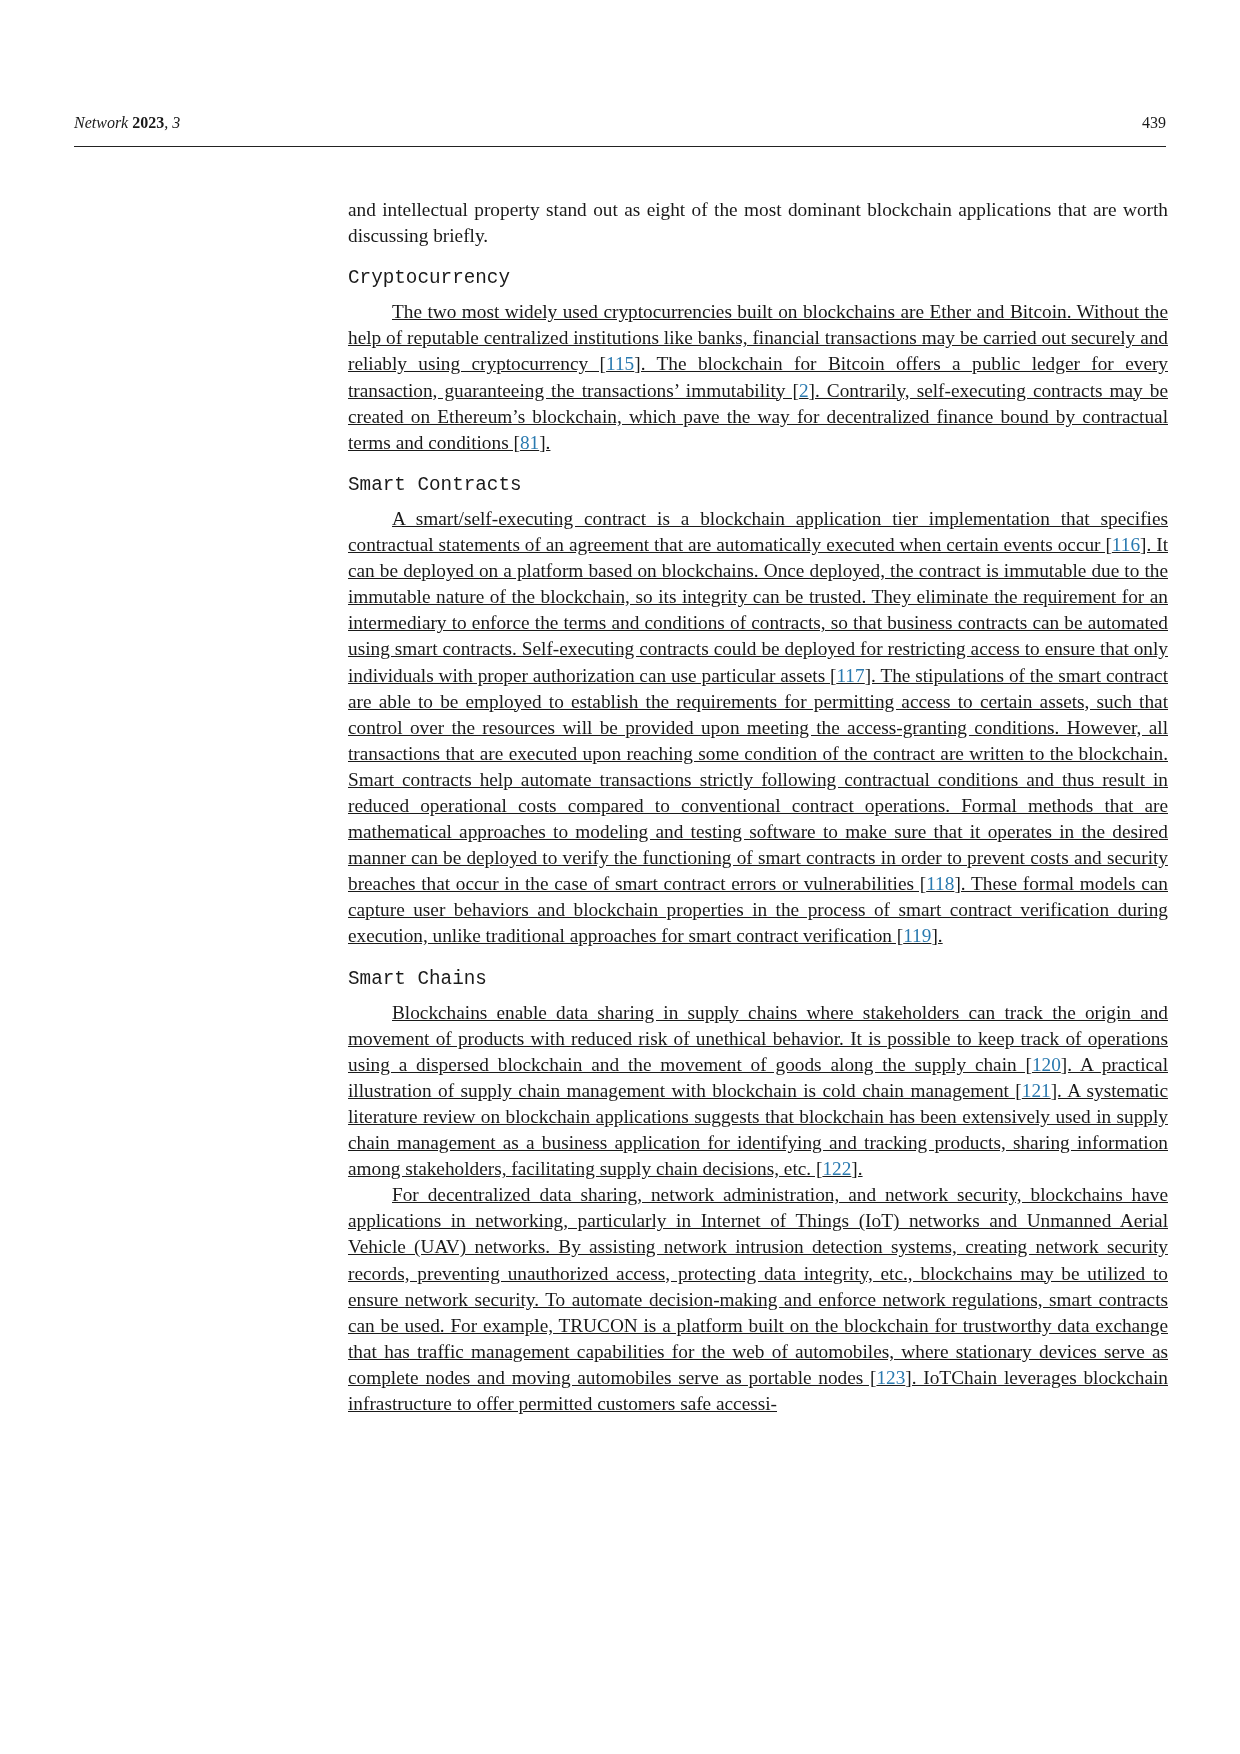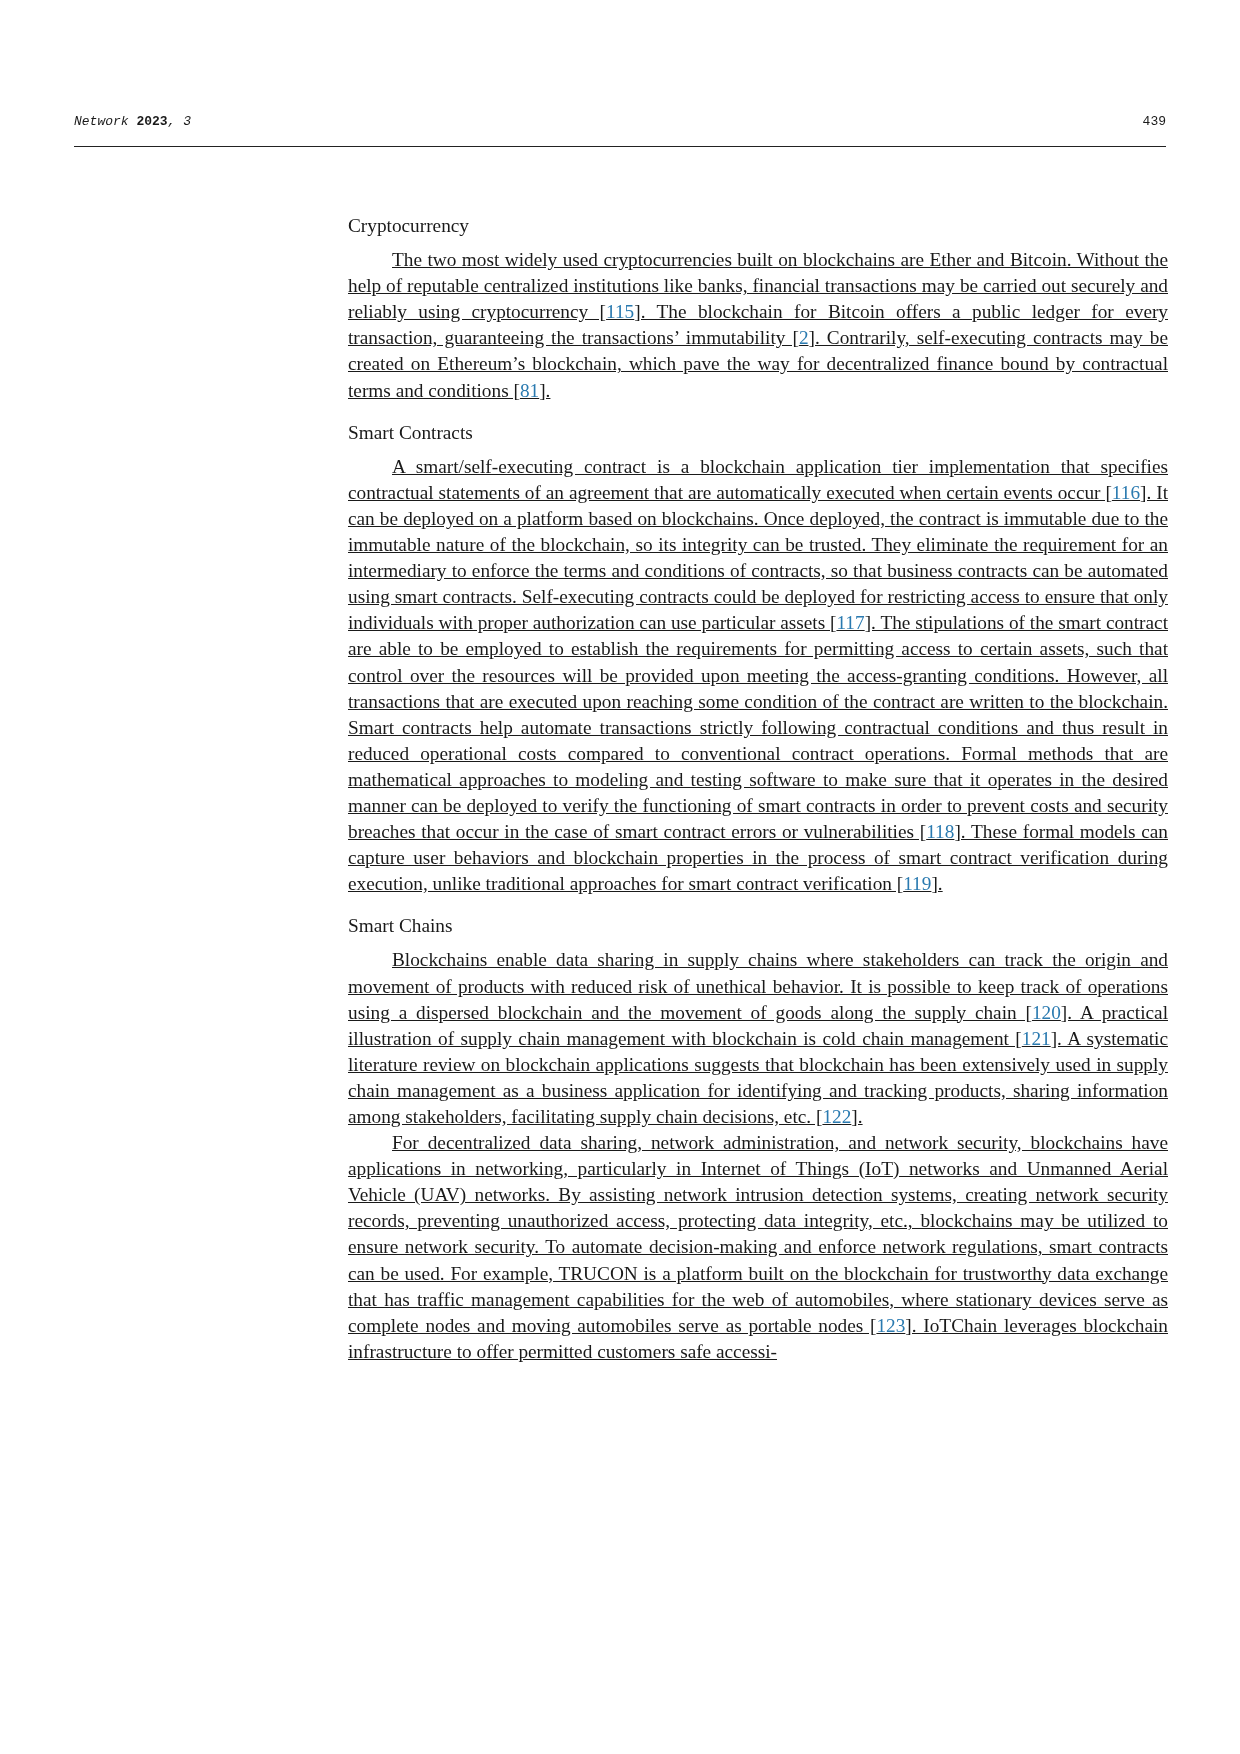--- a/index.html
+++ b/index.html
@@ -1,42 +1,43 @@
 <!DOCTYPE html>
 <html><head>
 <meta charset="utf-8">
 <style>
   html, body { margin: 0; padding: 0; background: #ffffff; }
   body { width: 1240px; height: 1754px; position: relative; overflow: hidden;
          font-family: "Liberation Serif", "DejaVu Serif", serif; color: #1a1a1a; }
   .header { position: absolute; left: 74px; right: 74px; top: 114px; height: 22px;
-            font-size: 13px; font-family: Liberation Mono, monospace; }
+            font-size: 16px; }
   .journal { position: absolute; left: 0; top: 0; }
   .journal i { font-style: italic; }
   .journal b { font-weight: bold; }
   .pagenum { position: absolute; right: 0; top: 0; }
   .rule { position: absolute; left: 74px; right: 74px; top: 146px; height: 0;
           border-top: 1.3px solid #222; }
   .main { position: absolute; left: 348px; width: 820px; top: 197px;
           font-size: 19.3px; line-height: 26.1px; }
   .main p { margin: 0; text-align: justify; }
   .indent { text-indent: 44px; text-decoration: underline; }
-  .subhead { margin-top: 16px !important; margin-bottom: 8px !important; text-align: left !important; }
+  .subhead { margin-top: 16px !important; margin-bottom: 8px !important; text-align: left !important; font-family: Liberation Mono, monospace; }
   .cite { color: #2a7ab0; }
 </style>
 </head>
 <body>
 
 <div class="header">
   <span class="journal"><i>Network</i> <b>2023</b><i>, 3</i></span>
   <span class="pagenum">439</span>
 </div>
 <div class="rule"></div>
 
 <div class="main">
+  <p>and intellectual property stand out as eight of the most dominant blockchain applications that are worth discussing briefly.</p>
   <div id="sections">
       <p class="subhead">Cryptocurrency</p>
       <p class="indent">The two most widely used cryptocurrencies built on blockchains are Ether and Bitcoin. Without the help of reputable centralized institutions like banks, financial transactions may be carried out securely and reliably using cryptocurrency [<span class="cite" style="color: rgb(42, 122, 176);">115</span>]. The blockchain for Bitcoin offers a public ledger for every transaction, guaranteeing the transactions’ immutability [<span class="cite" style="color: rgb(42, 122, 176);">2</span>]. Contrarily, self-executing contracts may be created on Ethereum’s blockchain, which pave the way for decentralized finance bound by contractual terms and conditions [<span class="cite" style="color: rgb(42, 122, 176);">81</span>].</p>
       <p class="subhead">Smart Contracts</p>
       <p class="indent">A smart/self-executing contract is a blockchain application tier implementation that specifies contractual statements of an agreement that are automatically executed when certain events occur [<span class="cite" style="color: rgb(42, 122, 176);">116</span>]. It can be deployed on a platform based on blockchains. Once deployed, the contract is immutable due to the immutable nature of the blockchain, so its integrity can be trusted. They eliminate the requirement for an intermediary to enforce the terms and conditions of contracts, so that business contracts can be automated using smart contracts. Self-executing contracts could be deployed for restricting access to ensure that only individuals with proper authorization can use particular assets [<span class="cite" style="color: rgb(42, 122, 176);">117</span>]. The stipulations of the smart contract are able to be employed to establish the requirements for permitting access to certain assets, such that control over the resources will be provided upon meeting the access-granting conditions. However, all transactions that are executed upon reaching some condition of the contract are written to the blockchain. Smart contracts help automate transactions strictly following contractual conditions and thus result in reduced operational costs compared to conventional contract operations. Formal methods that are mathematical approaches to modeling and testing software to make sure that it operates in the desired manner can be deployed to verify the functioning of smart contracts in order to prevent costs and security breaches that occur in the case of smart contract errors or vulnerabilities [<span class="cite" style="color: rgb(42, 122, 176);">118</span>]. These formal models can capture user behaviors and blockchain properties in the process of smart contract verification during execution, unlike traditional approaches for smart contract verification [<span class="cite" style="color: rgb(42, 122, 176);">119</span>].</p>
       <p class="subhead">Smart Chains</p>
       <p class="indent">Blockchains enable data sharing in supply chains where stakeholders can track the origin and movement of products with reduced risk of unethical behavior. It is possible to keep track of operations using a dispersed blockchain and the movement of goods along the supply chain [<span class="cite" style="color: rgb(42, 122, 176);">120</span>]. A practical illustration of supply chain management with blockchain is cold chain management [<span class="cite" style="color: rgb(42, 122, 176);">121</span>]. A systematic literature review on blockchain applications suggests that blockchain has been extensively used in supply chain management as a business application for identifying and tracking products, sharing information among stakeholders, facilitating supply chain decisions, etc. [<span class="cite" style="color: rgb(42, 122, 176);">122</span>].</p>
       <p class="indent">For decentralized data sharing, network administration, and network security, blockchains have applications in networking, particularly in Internet of Things (IoT) net­works and Unmanned Aerial Vehicle (UAV) networks. By assisting network intrusion detection systems, creating network security records, preventing unauthorized access, protecting data integrity, etc., blockchains may be utilized to ensure network security. To automate decision-making and enforce network regulations, smart contracts can be used. For example, TRUCON is a platform built on the blockchain for trustworthy data exchange that has traffic management capabilities for the web of automobiles, where stationary devices serve as complete nodes and moving automobiles serve as portable nodes [<span class="cite" style="color: rgb(42, 122, 176);">123</span>]. IoTChain leverages blockchain infrastructure to offer permitted customers safe accessi-</p>
     </div>
 </div>

